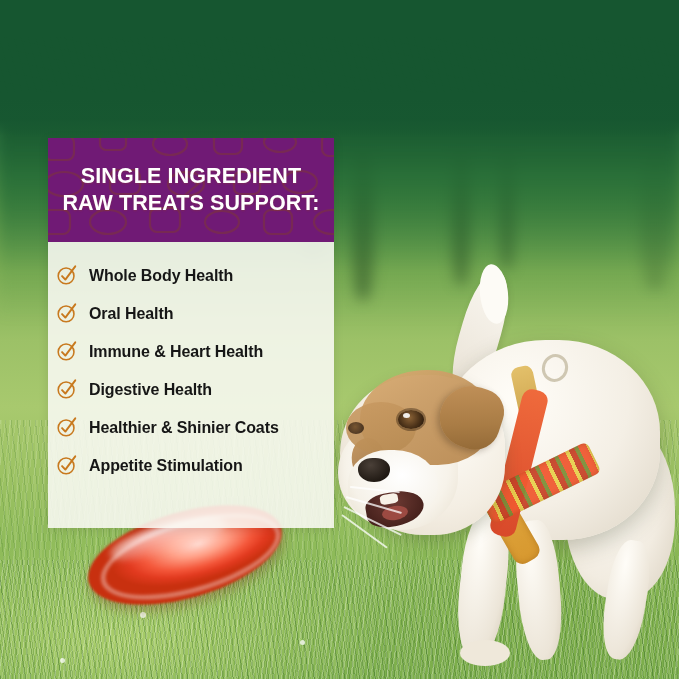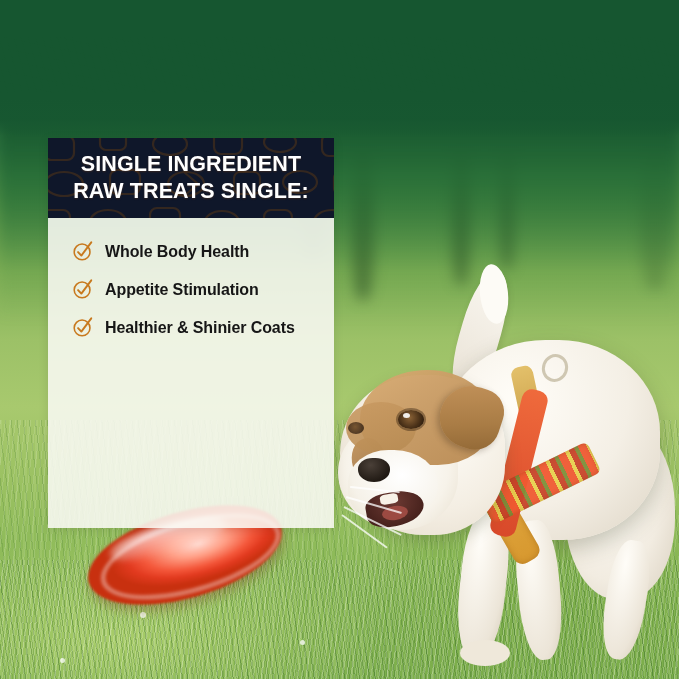--- a/index.html
+++ b/index.html
@@ -227,42 +227,42 @@
     mix-blend-mode:normal;opacity:.55;
   }
 
   
   .card{
     position:absolute;left:48px;top:138px;width:286px;height:390px;
     background:rgba(249,249,244,.88);
     box-shadow:0 2px 10px rgba(0,0,0,.10);
   }
   .card-head{
-    position:relative;width:286px;height:80px;
-    background:#0f172a;
+    position:relative;width:286px;height:104px;
+    background:#701a75;
     overflow:hidden;
     display:flex;align-items:center;justify-content:center;
   }
   .card-head .pattern{
     position:absolute;left:-10px;top:-10px;width:320px;height:110px;
     opacity:.30;
   }
   .card-head .ht{
     position:relative;z-index:2;
     text-align:center;color:#ffffff;
     font-family:"Liberation Sans", sans-serif;
     font-weight:bold;font-size:21.5px;line-height:1.25;
     letter-spacing:.1px;
     text-shadow:0 1px 2px rgba(160,80,10,.25);
   }
   .card-body{padding:14px 0 0 0;}
   .list{margin:0;padding:0;list-style:none;}
   .list li{
     display:flex;align-items:center;
-    height:38px;padding-left:24px;
+    height:38px;padding-left:8px;
   }
   .chk{
     width:22px;height:22px;flex:0 0 22px;margin-right:11px;position:relative;top:0px;
   }
   .li-text{
     font-family:"Liberation Sans", sans-serif;
     font-weight:bold;font-size:16.5px;color:#161616;
     letter-spacing:-.1px;white-space:nowrap;
     transform:scaleX(.97);transform-origin:left center;
   }
@@ -356,21 +356,21 @@
           <rect x="4" y="82" width="28" height="24" rx="7"></rect>
           <ellipse cx="70" cy="94" rx="18" ry="12"></ellipse>
           <rect x="112" y="80" width="30" height="24" rx="7"></rect>
           <ellipse cx="184" cy="94" rx="17" ry="11"></ellipse>
           <rect x="226" y="82" width="28" height="24" rx="7"></rect>
           <ellipse cx="294" cy="94" rx="18" ry="12"></ellipse>
         </g>
       </svg>
       <div class="ht">
         <div>SINGLE INGREDIENT</div>
-        <div>RAW TREATS SINGLE:</div>
+        <div>RAW TREATS SUPPORT:</div>
       </div>
     </div>
 
     <div class="card-body">
       <ul class="list">
         <li>
           <span class="chk">
             <svg viewBox="0 0 24 24" width="22" height="22">
               <circle cx="11" cy="13" r="8.6" fill="none" stroke="#C8791E" stroke-width="1.7"></circle>
               <path d="M6.6 13.2 L10.2 17 L21 2.6" fill="none" stroke="#C8791E" stroke-width="2.1" stroke-linecap="round" stroke-linejoin="round"></path>
@@ -378,29 +378,56 @@
           </span>
           <span class="li-text">Whole Body Health</span>
         </li>
         <li>
           <span class="chk">
             <svg viewBox="0 0 24 24" width="22" height="22">
               <circle cx="11" cy="13" r="8.6" fill="none" stroke="#C8791E" stroke-width="1.7"></circle>
               <path d="M6.6 13.2 L10.2 17 L21 2.6" fill="none" stroke="#C8791E" stroke-width="2.1" stroke-linecap="round" stroke-linejoin="round"></path>
             </svg>
           </span>
+          <span class="li-text">Oral Health</span>
+        </li>
+        <li>
+          <span class="chk">
+            <svg viewBox="0 0 24 24" width="22" height="22">
+              <circle cx="11" cy="13" r="8.6" fill="none" stroke="#C8791E" stroke-width="1.7"></circle>
+              <path d="M6.6 13.2 L10.2 17 L21 2.6" fill="none" stroke="#C8791E" stroke-width="2.1" stroke-linecap="round" stroke-linejoin="round"></path>
+            </svg>
+          </span>
+          <span class="li-text">Immune &amp; Heart Health</span>
+        </li>
+        <li>
+          <span class="chk">
+            <svg viewBox="0 0 24 24" width="22" height="22">
+              <circle cx="11" cy="13" r="8.6" fill="none" stroke="#C8791E" stroke-width="1.7"></circle>
+              <path d="M6.6 13.2 L10.2 17 L21 2.6" fill="none" stroke="#C8791E" stroke-width="2.1" stroke-linecap="round" stroke-linejoin="round"></path>
+            </svg>
+          </span>
+          <span class="li-text">Digestive Health</span>
+        </li>
+        <li>
+          <span class="chk">
+            <svg viewBox="0 0 24 24" width="22" height="22">
+              <circle cx="11" cy="13" r="8.6" fill="none" stroke="#C8791E" stroke-width="1.7"></circle>
+              <path d="M6.6 13.2 L10.2 17 L21 2.6" fill="none" stroke="#C8791E" stroke-width="2.1" stroke-linecap="round" stroke-linejoin="round"></path>
+            </svg>
+          </span>
+          <span class="li-text">Healthier &amp; Shinier Coats</span>
+        </li>
+        <li>
+          <span class="chk">
+            <svg viewBox="0 0 24 24" width="22" height="22">
+              <circle cx="11" cy="13" r="8.6" fill="none" stroke="#C8791E" stroke-width="1.7"></circle>
+              <path d="M6.6 13.2 L10.2 17 L21 2.6" fill="none" stroke="#C8791E" stroke-width="2.1" stroke-linecap="round" stroke-linejoin="round"></path>
+            </svg>
+          </span>
           <span class="li-text">Appetite Stimulation</span>
-        </li>
-        <li>
-          <span class="chk">
-            <svg viewBox="0 0 24 24" width="22" height="22">
-              <circle cx="11" cy="13" r="8.6" fill="none" stroke="#C8791E" stroke-width="1.7"></circle>
-              <path d="M6.6 13.2 L10.2 17 L21 2.6" fill="none" stroke="#C8791E" stroke-width="2.1" stroke-linecap="round" stroke-linejoin="round"></path>
-            </svg>
-          </span>
-          <span class="li-text">Healthier &amp; Shinier Coats</span>
         </li>
       </ul>
     </div>
 
   </div>
 
 </div>
 
 </body></html>

